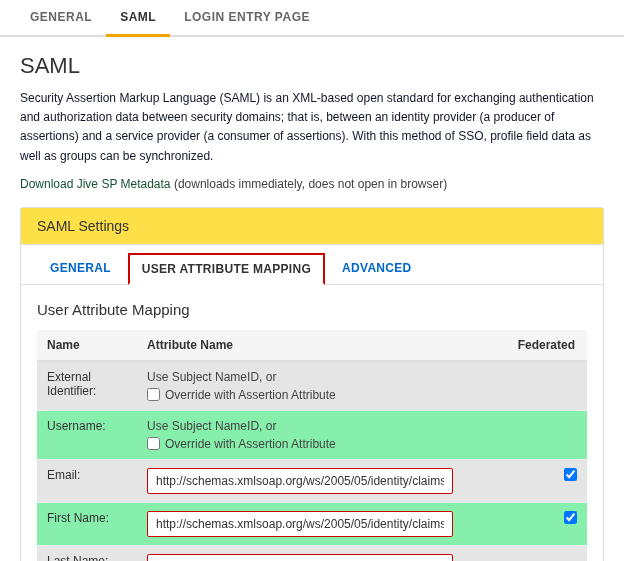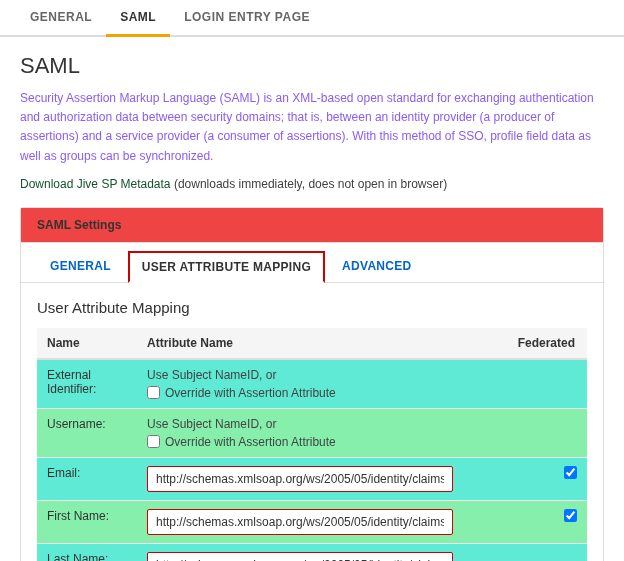--- a/index.html
+++ b/index.html
@@ -42,21 +42,21 @@
 
     .page-title {
       font-size: 22px;
       font-weight: 300;
       color: #333;
       margin-bottom: 10px;
     }
 
     .page-description {
       font-size: 12px;
-      color: #8b5cf6;
+      color: #0f172a;
       line-height: 1.6;
       margin-bottom: 10px;
     }
 
     .download-link {
       color: #14532d;
       font-size: 12px;
       cursor: pointer;
       text-decoration: none;
     }
@@ -67,24 +67,24 @@
 
     
     .settings-box {
       border: 1px solid #ddd;
       border-radius: 3px;
       margin-top: 16px;
       background: #fff;
     }
 
     .settings-box-header {
-      background: #ef4444;
+      background: #fde047;
       padding: 10px 16px;
-      font-size: 12px;
-      font-weight: 700;
+      font-size: 14px;
+      font-weight: 400;
       color: #333;
       border-bottom: 1px solid #ddd;
     }
 
     
     .sub-tabs {
       display: flex;
       padding: 8px 16px 0;
       border-bottom: 1px solid #ddd;
       background: #fff;
@@ -202,21 +202,21 @@
       border: 1px solid #cc0000;
       border-radius: 2px;
       padding: 5px 8px;
       font-size: 12px;
       color: #333;
       width: 100%;
       outline: none;
       background: #fff;
     }
 
-    .row-bg-white { background: #5eead4; }
+    .row-bg-white { background: #e5e5e5; }
     .row-bg-light { background: #86efac; }
   </style>
 </head>
 <body>
 
 <nav class="top-nav">
   <div class="top-nav-item">GENERAL</div>
   <div class="top-nav-item active">SAML</div>
   <div class="top-nav-item">LOGIN ENTRY PAGE</div>
 </nav>

